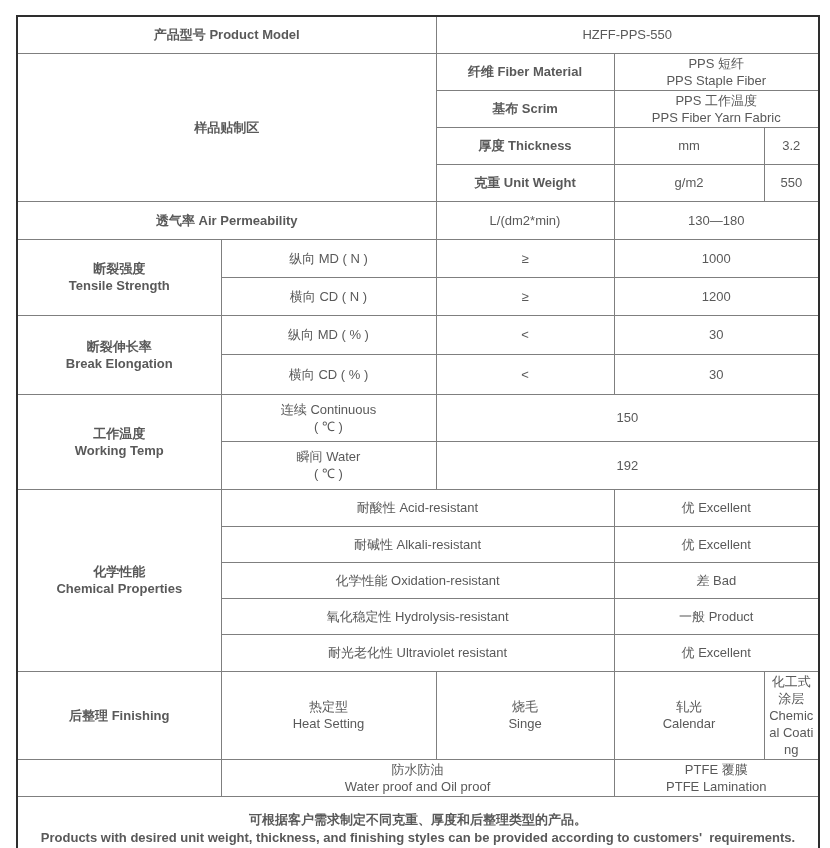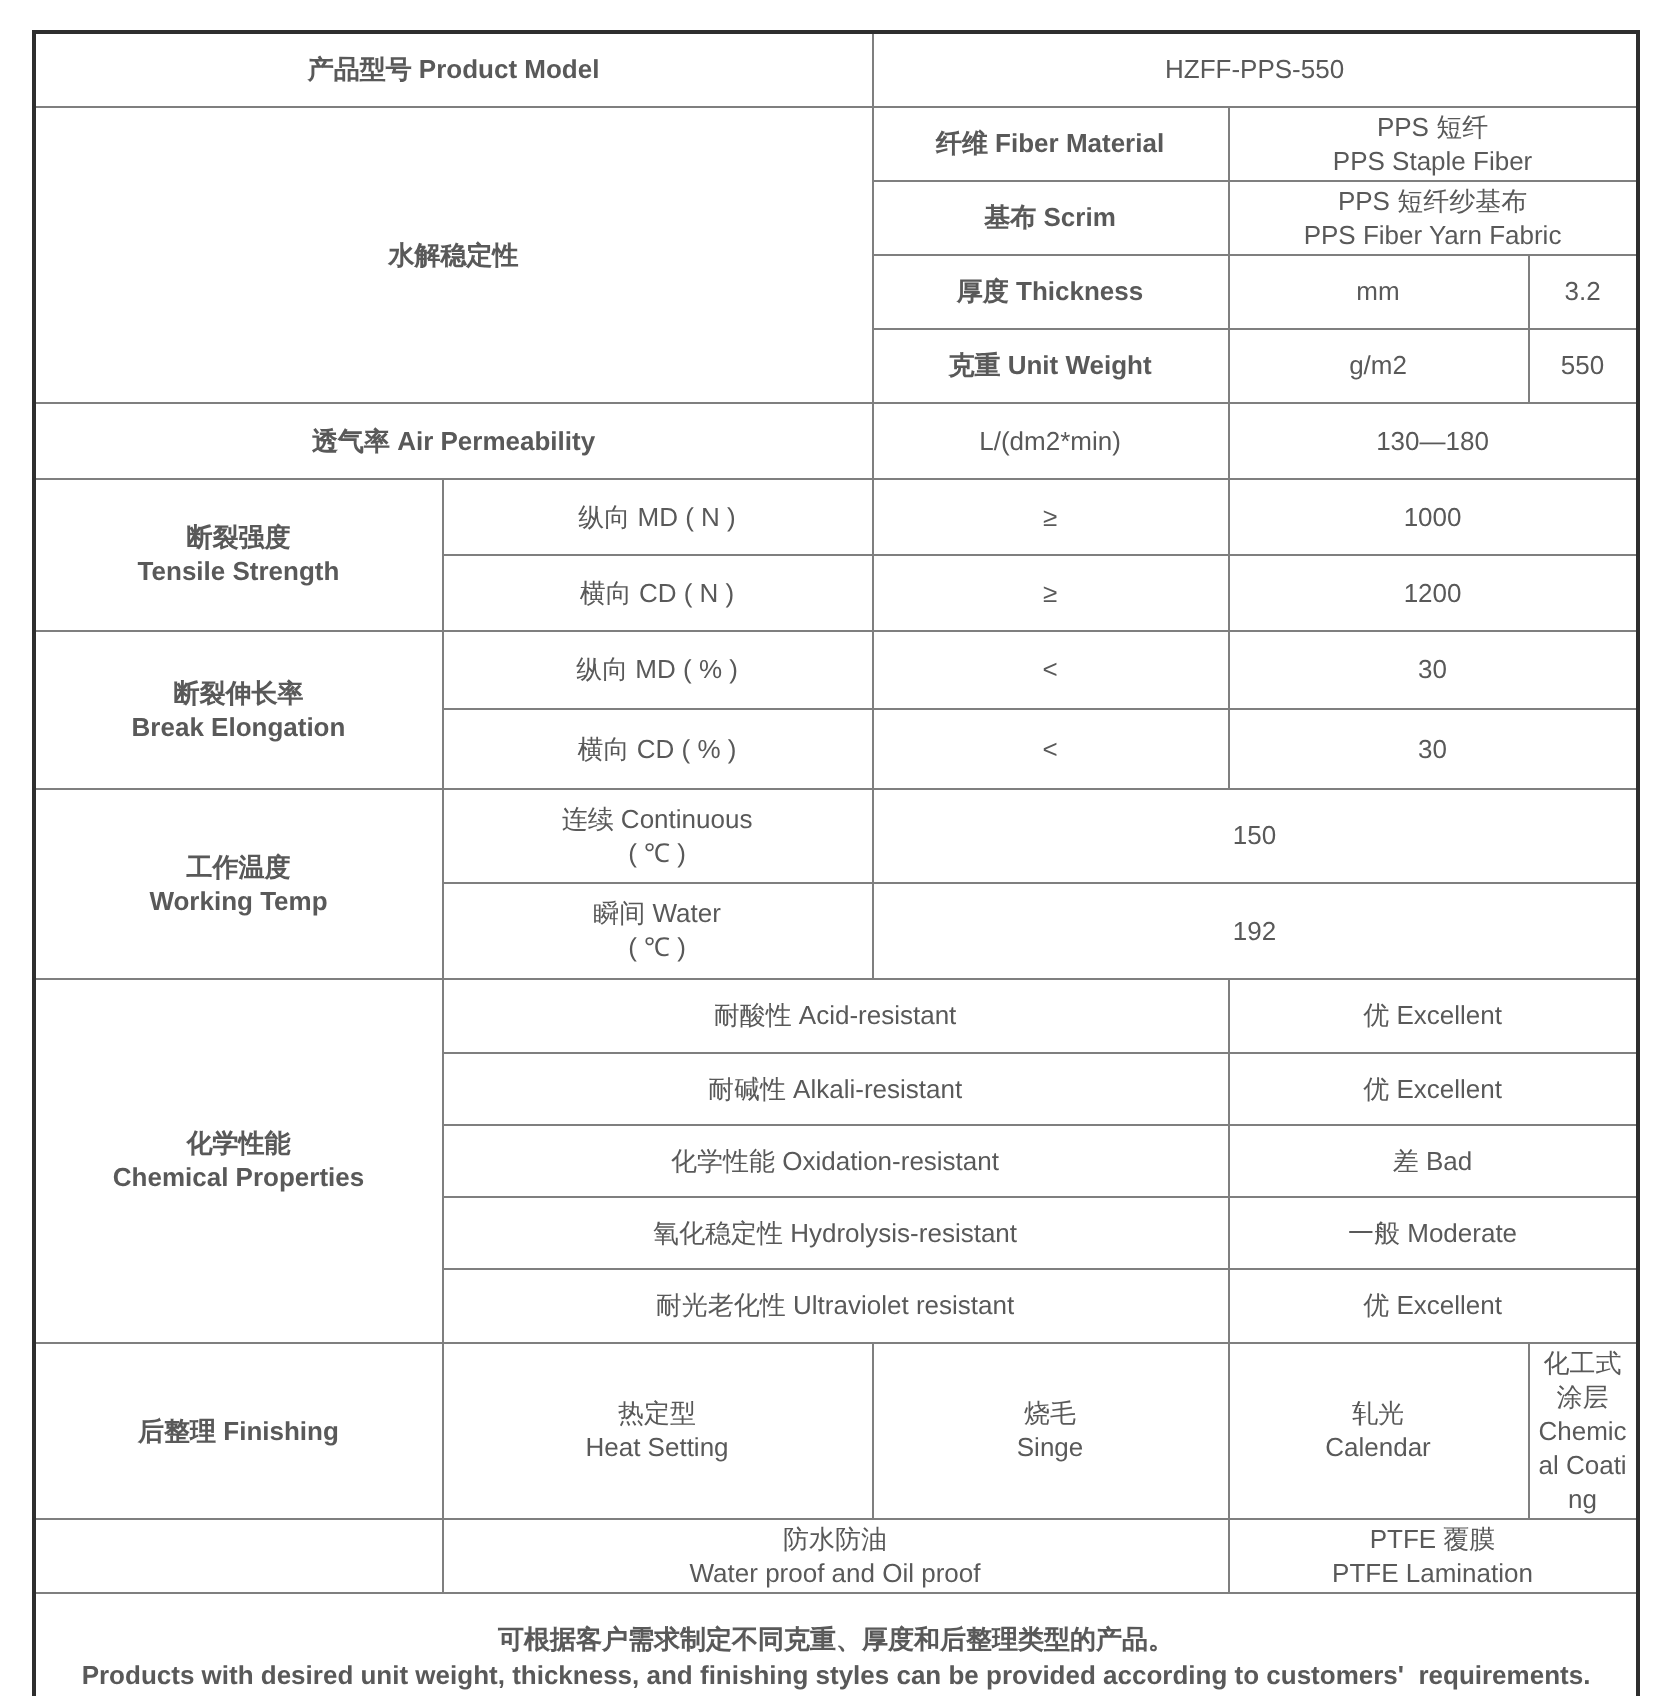--- a/index.html
+++ b/index.html
@@ -45,31 +45,31 @@
       <col style="width:55px">
     </colgroup>
 
     <tbody>
         <tr style="height:37px">
       <td colspan="2" class="b">产品型号 Product Model</td>
       <td colspan="3">HZFF-PPS-550</td>
     </tr>
 
     <tr style="height:36px">
-      <td colspan="2" rowspan="4" class="b">水解稳定性</td>
+      <td colspan="2" rowspan="4" class="b">样品贴制区</td>
       <td class="b">纤维 Fiber Material</td>
       <td colspan="2">
         <span class="line">PPS 短纤</span>
         <span class="line">PPS Staple Fiber</span>
       </td>
     </tr>
     <tr style="height:33px">
       <td class="b">基布 Scrim</td>
       <td colspan="2">
-        <span class="line">PPS 短纤纱基布</span>
+        <span class="line">PPS 工作温度</span>
         <span class="line">PPS Fiber Yarn Fabric</span>
       </td>
     </tr>
     <tr style="height:37px">
       <td class="b">厚度 Thickness</td>
       <td>mm</td>
       <td>3.2</td>
     </tr>
     <tr style="height:37px">
       <td class="b">克重 Unit Weight</td>
@@ -143,21 +143,21 @@
     <tr style="height:36px">
       <td colspan="2">耐碱性 Alkali-resistant</td>
       <td colspan="2">优 Excellent</td>
     </tr>
     <tr style="height:36px">
       <td colspan="2">化学性能 Oxidation-resistant</td>
       <td colspan="2">差 Bad</td>
     </tr>
     <tr style="height:36px">
       <td colspan="2">氧化稳定性 Hydrolysis-resistant</td>
-      <td colspan="2">一般 Moderate</td>
+      <td colspan="2">一般 Product</td>
     </tr>
     <tr style="height:37px">
       <td colspan="2">耐光老化性 Ultraviolet resistant</td>
       <td colspan="2">优 Excellent</td>
     </tr>
 
     <tr style="height:66px">
       <td class="b">后整理 Finishing</td>
       <td>
         <span class="line">热定型</span>

